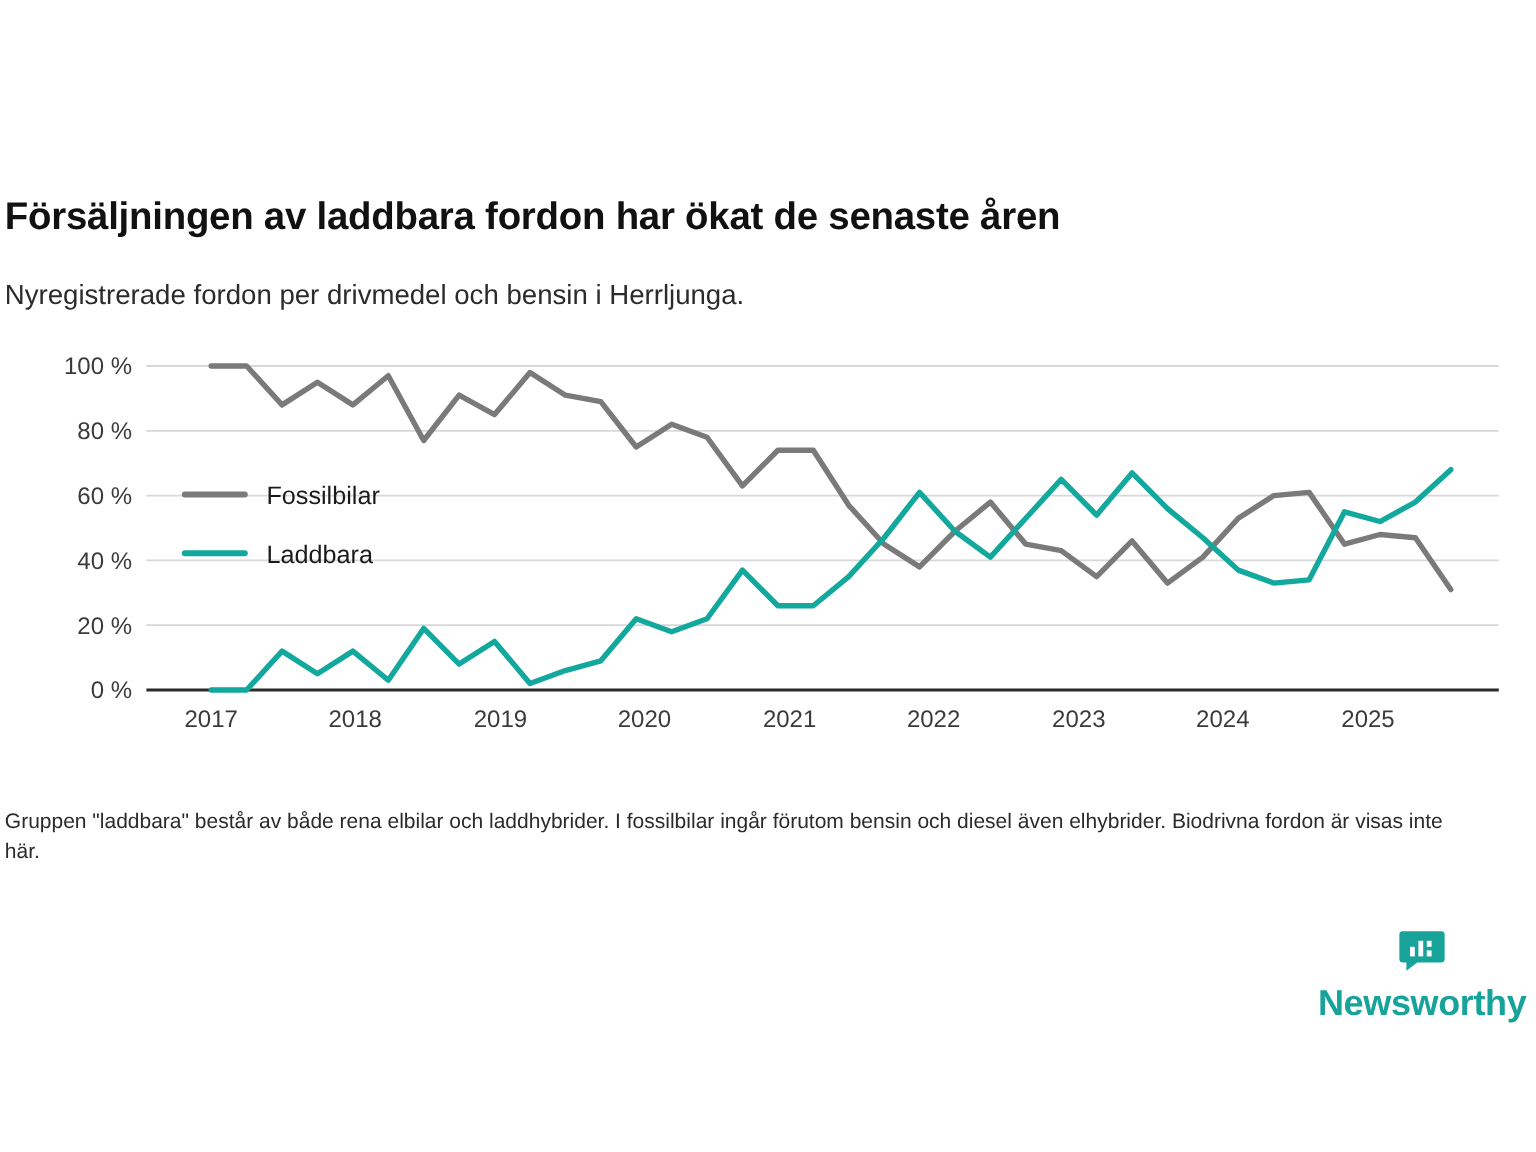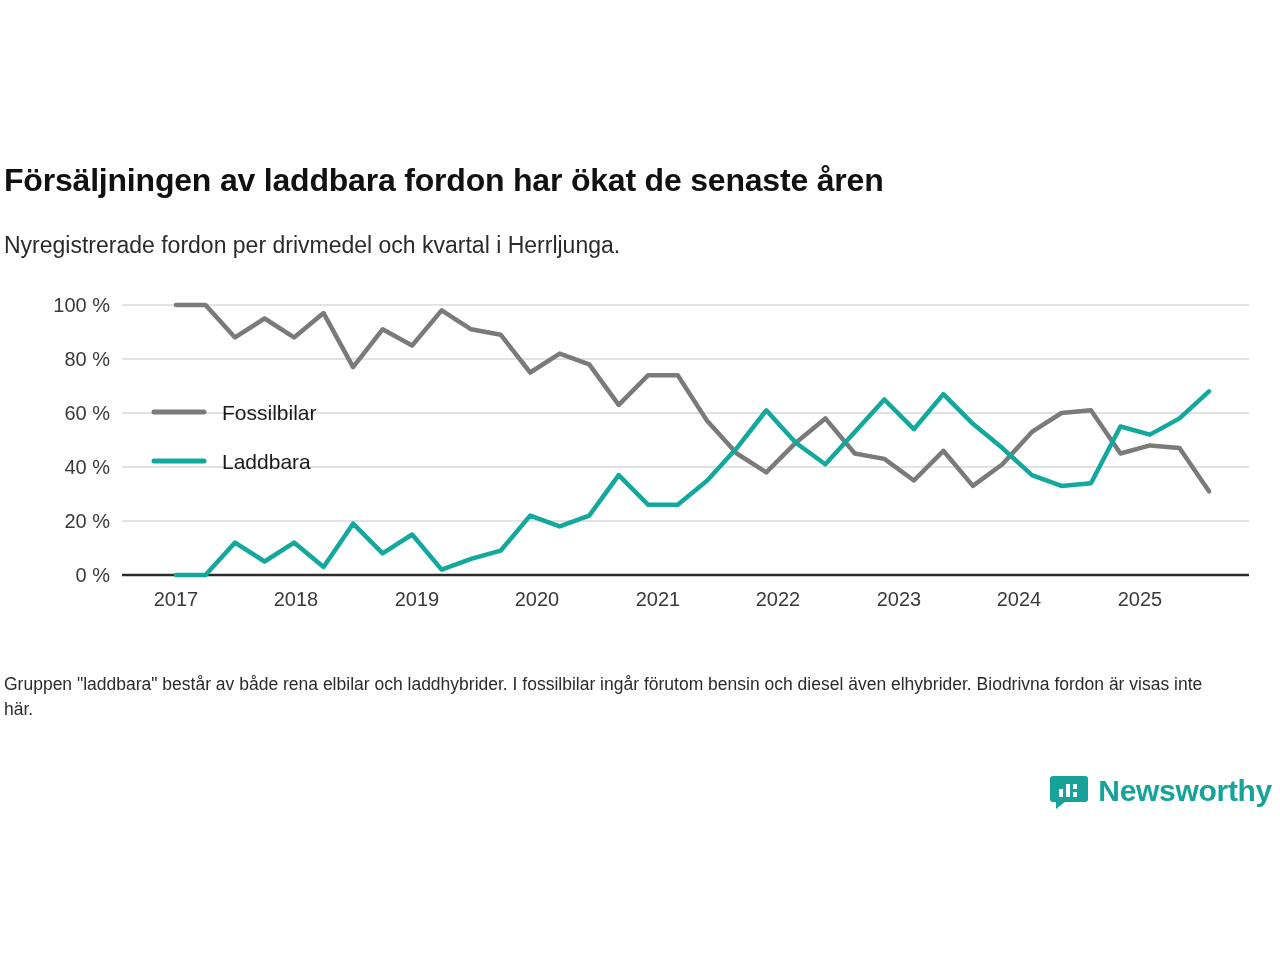--- a/index.html
+++ b/index.html
@@ -58,20 +58,21 @@
     line-height: 1.45;
     color: #2b2b2b;
   }
   .brand {
     position: absolute;
     right: 8px;
     top: 772px;
     display: flex;
     align-items: center;
     gap: 10px;
+    flex-direction: column;
   }
   .brand-mark {
     width: 38px;
     height: 38px;
     position: relative;
   }
   .brand-name {
     font-size: 30px;
     font-weight: bold;
     color: #17a29a;
@@ -86,21 +87,21 @@
     fill: #3a3a3a;
   }
 </style>
 </head>
 <body>
 
 <div class="page">
 
   <h1 class="headline">Försäljningen av laddbara fordon har ökat de senaste åren</h1>
 
-  <div class="subtitle">Nyregistrerade fordon per drivmedel och kvartal i Herrljunga.</div>
+  <div class="subtitle">Nyregistrerade fordon per drivmedel och bensin i Herrljunga.</div>
 
   <div class="chart-area">
     <svg class="chart-svg" width="1280" height="340" viewBox="0 0 1280 340">
 
       <g>
         <line x1="118" y1="20" x2="1245" y2="20" stroke="#d8d8d8" stroke-width="1.5"></line>
         <line x1="118" y1="74" x2="1245" y2="74" stroke="#d8d8d8" stroke-width="1.5"></line>
         <line x1="118" y1="128" x2="1245" y2="128" stroke="#d8d8d8" stroke-width="1.5"></line>
         <line x1="118" y1="182" x2="1245" y2="182" stroke="#d8d8d8" stroke-width="1.5"></line>
         <line x1="118" y1="236" x2="1245" y2="236" stroke="#d8d8d8" stroke-width="1.5"></line>

